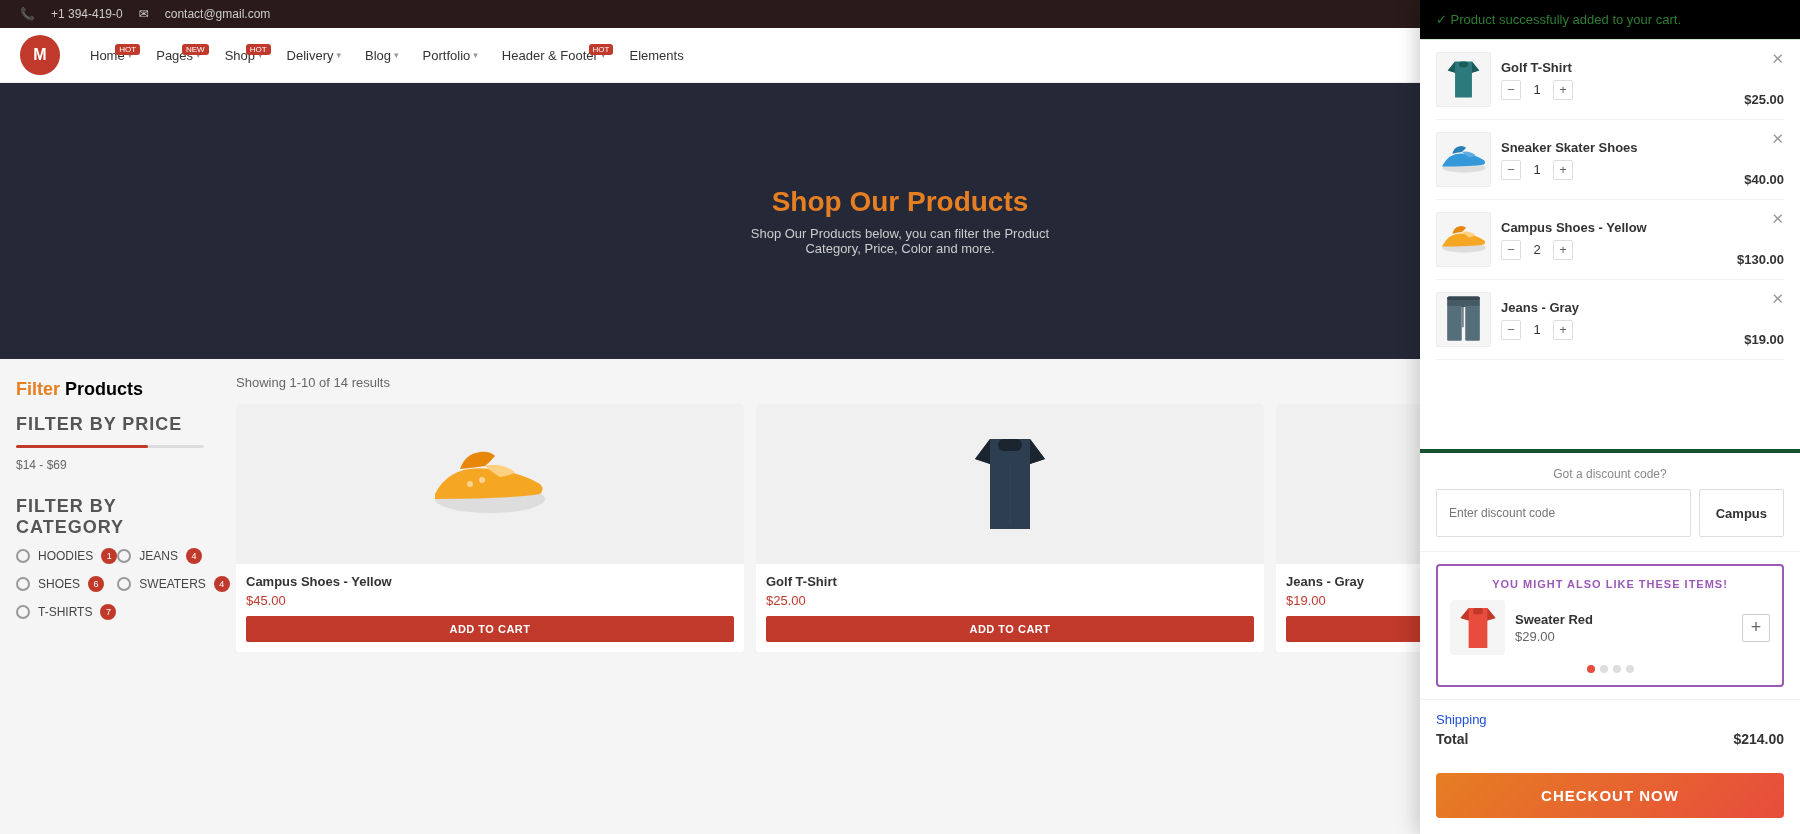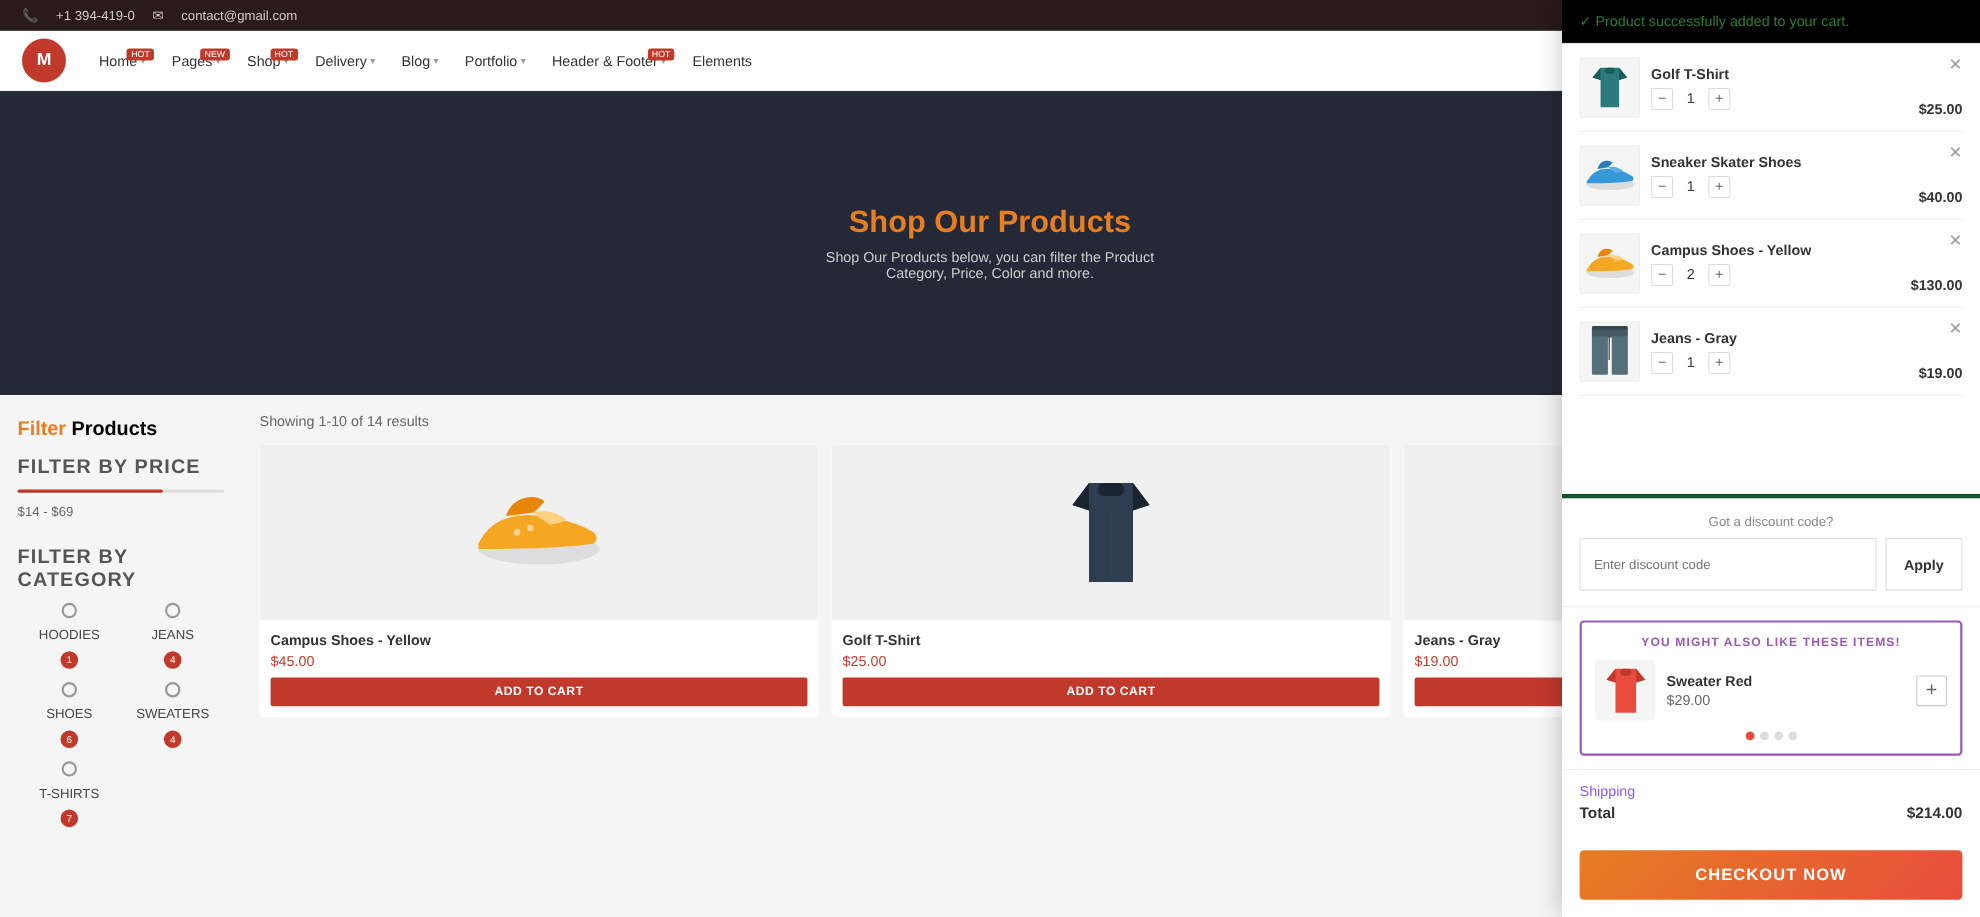--- a/index.html
+++ b/index.html
@@ -77,21 +77,21 @@
     .sidebar {
       width: 220px;
       background: #f5f5f5;
       padding: 20px 16px;
       flex-shrink: 0;
     }
     .filter-title { font-size: 18px; font-weight: bold; color: #555; text-transform: uppercase; letter-spacing: 1px; margin-bottom: 10px; }
     .price-range-bar { height: 3px; background: #ddd; position: relative; margin: 10px 0; border-radius: 2px; }
     .price-range-fill { position: absolute; left: 0; right: 30%; top: 0; bottom: 0; background: #c0392b; border-radius: 2px; }
     .price-label { font-size: 12px; color: #666; margin-bottom: 14px; }
-    .category-item { display: flex; align-items: center; gap: 8px; font-size: 12px; color: #444; margin-bottom: 8px; cursor: pointer; flex-direction: column; }
+    .category-item { display: flex; align-items: center; gap: 8px; font-size: 12px; color: #444; margin-bottom: 8px; cursor: pointer; }
     .cat-radio { width: 14px; height: 14px; border: 2px solid #999; border-radius: 50%; flex-shrink: 0; }
     .cat-count { background: #c0392b; color: #fff; border-radius: 50%; width: 16px; height: 16px; font-size: 9px; display: flex; align-items: center; justify-content: center; }
     .categories-grid { display: grid; grid-template-columns: 1fr 1fr; gap: 4px 0; }
 
     
     .products-area {
       flex: 1;
       padding: 16px;
       overflow: hidden;
     }
@@ -219,21 +219,21 @@
     .upsell-dot { width: 8px; height: 8px; border-radius: 50%; background: #ddd; }
     .upsell-dot.active { background: #e74c3c; }
 
     
     .cart-totals {
       padding: 12px 16px;
       border-top: 1px solid #f0f0f0;
     }
     .total-row { display: flex; justify-content: space-between; font-size: 13px; margin-bottom: 4px; }
     .total-row.main { font-weight: 700; font-size: 14px; }
-    .shipping-label { color: #8b5cf6; }
+    .shipping-label { color: #1d4ed8; }
     .total-label { font-weight: bold; color: #333; }
     .total-amount { font-weight: bold; color: #333; }
 
     
     .checkout-btn {
       margin: 10px 16px 16px;
       background: #e67e22;
       background: linear-gradient(135deg, #e67e22, #e74c3c);
       color: #fff; border: none; padding: 14px;
       font-size: 15px; font-weight: bold; cursor: pointer;
@@ -500,21 +500,21 @@
       </div>
       <span class="cart-item-price">$19.00</span>
       <button class="cart-item-remove">✕</button>
     </div>
   </div>
 
   <div class="discount-section">
     <div class="discount-label">Got a discount code?</div>
     <div class="discount-row">
       <input type="text" class="discount-input" placeholder="Enter discount code" style="">
-      <button class="apply-btn">Apply</button>
+      <button class="apply-btn">Campus</button>
     </div>
   </div>
 
   <div class="upsell-section">
     <div class="upsell-title">YOU MIGHT ALSO LIKE THESE ITEMS!</div>
     <div class="upsell-item">
       <div class="upsell-img">
         <svg width="50" height="50" viewBox="0 0 80 80">
           <polygon points="25,8 55,8 68,24 55,28 55,72 25,72 25,28 12,24" fill="#e74c3c"></polygon>
           <polygon points="25,8 12,24 25,28" fill="#c0392b"></polygon>

